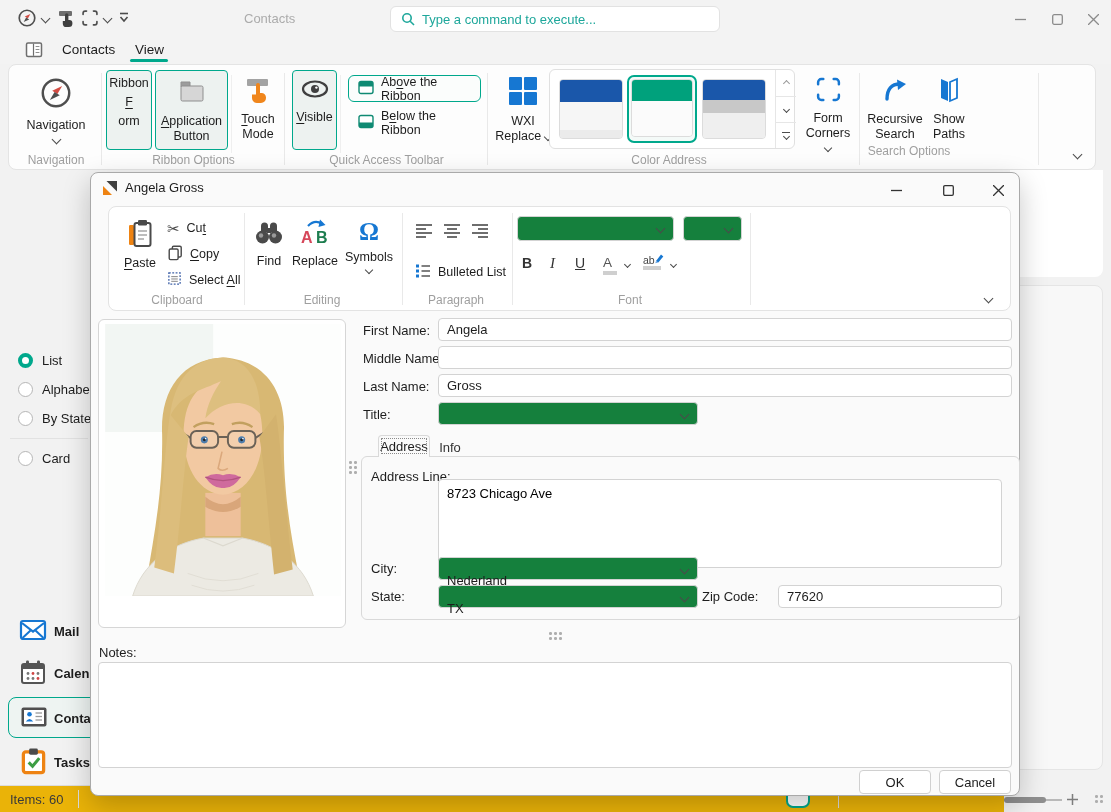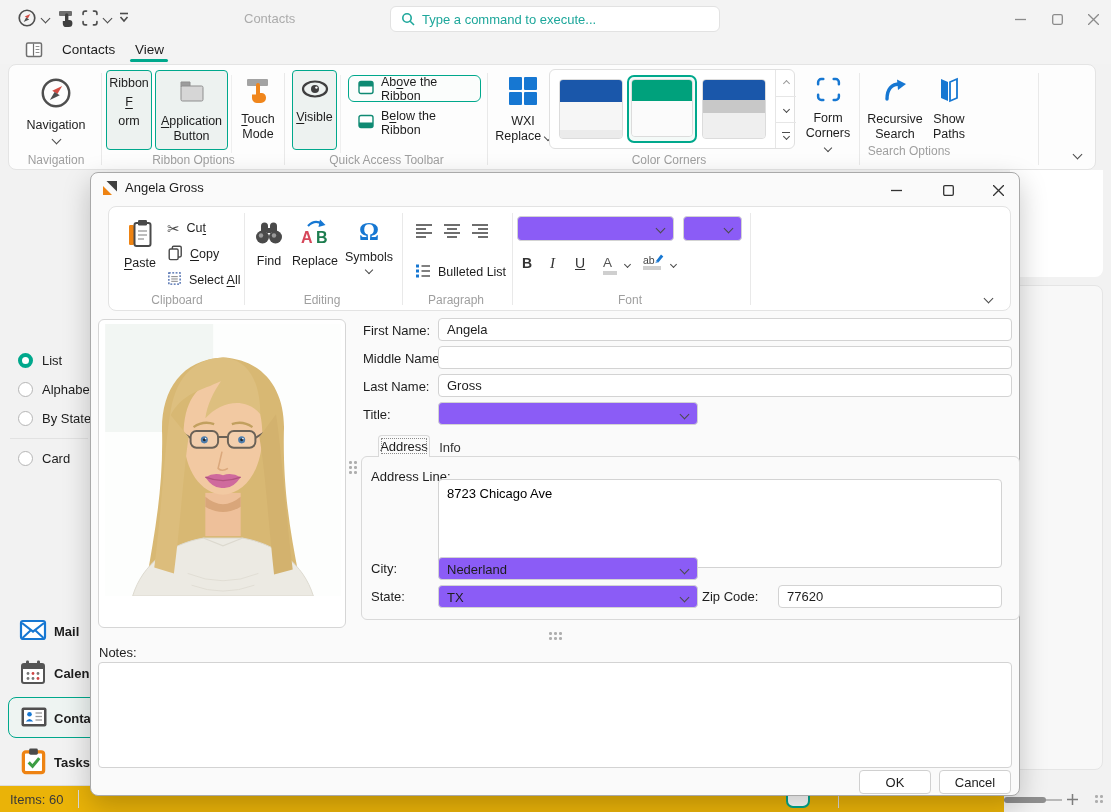--- a/index.html
+++ b/index.html
@@ -13,21 +13,21 @@
   u{text-decoration:underline;text-underline-offset:2px}
   .chev{display:inline-block;width:7px;height:7px;border-right:1.6px solid #4b4b4b;border-bottom:1.6px solid #4b4b4b;transform:rotate(45deg)}
   .chev.up{transform:rotate(-135deg)}
   .sep{position:absolute;width:1px;background:#e9e9e9}
   .cap{position:absolute;color:var(--cap);font-size:12px;text-align:center;white-space:nowrap}
   .bigbtn{position:absolute;display:flex;flex-direction:column;align-items:center;padding-top:5px;gap:4px;font-size:12.5px;line-height:1.18;text-align:center;border:1px solid transparent;border-radius:4px;color:var(--ink)}
   .bigbtn.sel{border-color:var(--accent);background:#edf2f0}
   .pillbtn{position:absolute;display:flex;align-items:center;gap:7px;padding:0 9px;font-size:12.5px;border:1px solid transparent;border-radius:6px;height:27px}
   .pillbtn.sel{border-color:var(--accent);background:#fbfdfc}
   .ti{position:absolute;border:1px solid var(--bord);border-radius:4px;background:#fff;font:13px "Liberation Sans",sans-serif;padding:0 8px;color:var(--ink);height:23px;outline:none}
-  .combo{position:absolute;border:1px solid var(--bord);border-radius:4px;background:#8b5cf6;height:23px;font-size:13px;display:flex;align-items:center;padding:1px 22px 0 8px}
+  .combo{position:absolute;border:1px solid var(--bord);border-radius:4px;background:#15803d;height:23px;font-size:13px;display:flex;align-items:flex-start;padding:15px 22px 0 8px}
   .combo .chev{position:absolute;right:9px;top:8px}
   .lbl{position:absolute;font-size:13px;white-space:nowrap}
   textarea{border:1px solid var(--bord);border-radius:4px;background:#fff;font:13px "Liberation Sans",sans-serif;padding:6px 8px;resize:none;outline:none}
   .winbtn{position:absolute;width:34px;height:30px;display:flex;align-items:center;justify-content:center;color:#8b8b8b}
   .dlg-winbtn{color:#333}
   .dotgrid{display:grid;gap:2.5px}
   .dotgrid i{width:2.5px;height:2.5px;border-radius:50%;background:#aeaeae}
   .radio{position:absolute;width:15px;height:15px;border-radius:50%;border:1.5px solid #b6b6b6;background:#fff}
   .radio.sel{border:4.5px solid var(--accent)}
   .navlbl{position:absolute;font-weight:bold;font-size:13px;white-space:nowrap}
@@ -210,21 +210,21 @@
         </div>
       <div class="abs" style="left:0;top:26px;width:20px;height:26px;border-top:1px solid #e6e6e6;display:flex;align-items:center;justify-content:center">
           <span class="chev" style="width:5px;height:5px"></span>
         </div>
       <div class="abs" style="left:0;top:52px;width:20px;height:26px;border-top:1px solid #e6e6e6;display:flex;flex-direction:column;align-items:center;justify-content:center;gap:1px">
           <span style="width:8px;height:1.4px;background:#4b4b4b"></span>
           <span class="chev" style="width:5px;height:5px"></span>
         </div>
     </div>
   </div>
-  <div class="cap" style="left:560px;top:88px;width:200px">Color Corners</div>
+  <div class="cap" style="left:560px;top:88px;width:200px">Color Address</div>
 
   <div class="bigbtn" style="left:792px;top:5px;width:54px;height:80px">
     <span><svg width="27" height="27" viewBox="0 0 26 26">
           <path d="M8,3 H6 A3,3 0 0 0 3,6 V8 M18,3 h2 a3,3 0 0 1 3,3 v2 M8,23 H6 a3,3 0 0 1 -3,-3 v-2 M18,23 h2 a3,3 0 0 0 3,-3 v-2" stroke="#1677d2" stroke-width="2.4" fill="none" stroke-linecap="round"></path>
         </svg></span>
     <span><span>Form Corners</span> <span class="chev" style="width:6px;height:6px"></span></span>
   </div>
   <div class="sep" style="left:850px;top:8px;height:92px"></div>
 
   <div class="bigbtn" style="left:856px;top:5px;width:60px;height:80px">

